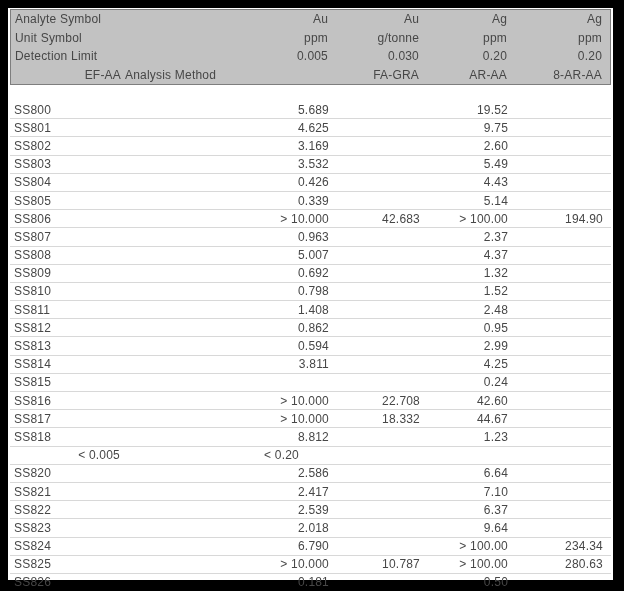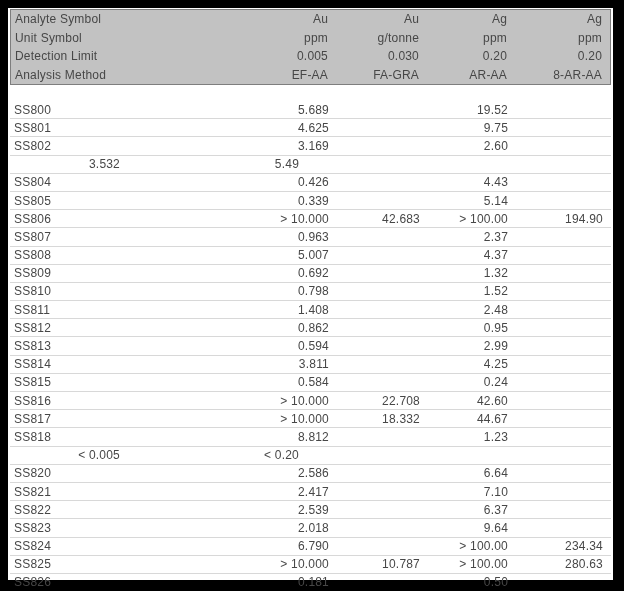--- a/index.html
+++ b/index.html
@@ -69,22 +69,22 @@
 
       <div class="row hrow">
         <div class="cell label">Detection Limit</div>
         <div class="cell v c1">0.005</div>
         <div class="cell v c2">0.030</div>
         <div class="cell v c3">0.20</div>
         <div class="cell v c4">0.20</div>
       </div>
 
       <div class="row hrow">
+        <div class="cell v c1">EF-AA</div>
         <div class="cell label">Analysis Method</div>
-        <div class="cell v c1">EF-AA</div>
         <div class="cell v c2">FA-GRA</div>
         <div class="cell v c3">AR-AA</div>
         <div class="cell v c4">8-AR-AA</div>
       </div>
     </div>
 
   <div class="tbody">
 
       <div class="row drow">
         <div class="cell label">SS800</div>
@@ -104,20 +104,21 @@
 
       <div class="row drow">
         <div class="cell label">SS802</div>
         <div class="cell v c1">3.169</div>
         <div class="cell v c2"></div>
         <div class="cell v c3">2.60</div>
         <div class="cell v c4"></div>
       </div>
 
       <div class="row drow">
+        <div class="cell label">SS803</div>
         <div class="cell v c1">3.532</div>
         <div class="cell v c2"></div>
         <div class="cell v c3">5.49</div>
         <div class="cell v c4"></div>
       </div>
 
       <div class="row drow">
         <div class="cell label">SS804</div>
         <div class="cell v c1">0.426</div>
         <div class="cell v c2"></div>
@@ -200,21 +201,20 @@
       <div class="row drow">
         <div class="cell label">SS814</div>
         <div class="cell v c1">3.811</div>
         <div class="cell v c2"></div>
         <div class="cell v c3">4.25</div>
         <div class="cell v c4"></div>
       </div>
 
       <div class="row drow">
         <div class="cell label">SS815</div>
-        <div class="cell v c1">0.584</div>
         <div class="cell v c2"></div>
         <div class="cell v c3">0.24</div>
         <div class="cell v c4"></div>
       </div>
 
       <div class="row drow">
         <div class="cell label">SS816</div>
         <div class="cell v c1">&gt; 10.000</div>
         <div class="cell v c2">22.708</div>
         <div class="cell v c3">42.60</div>

